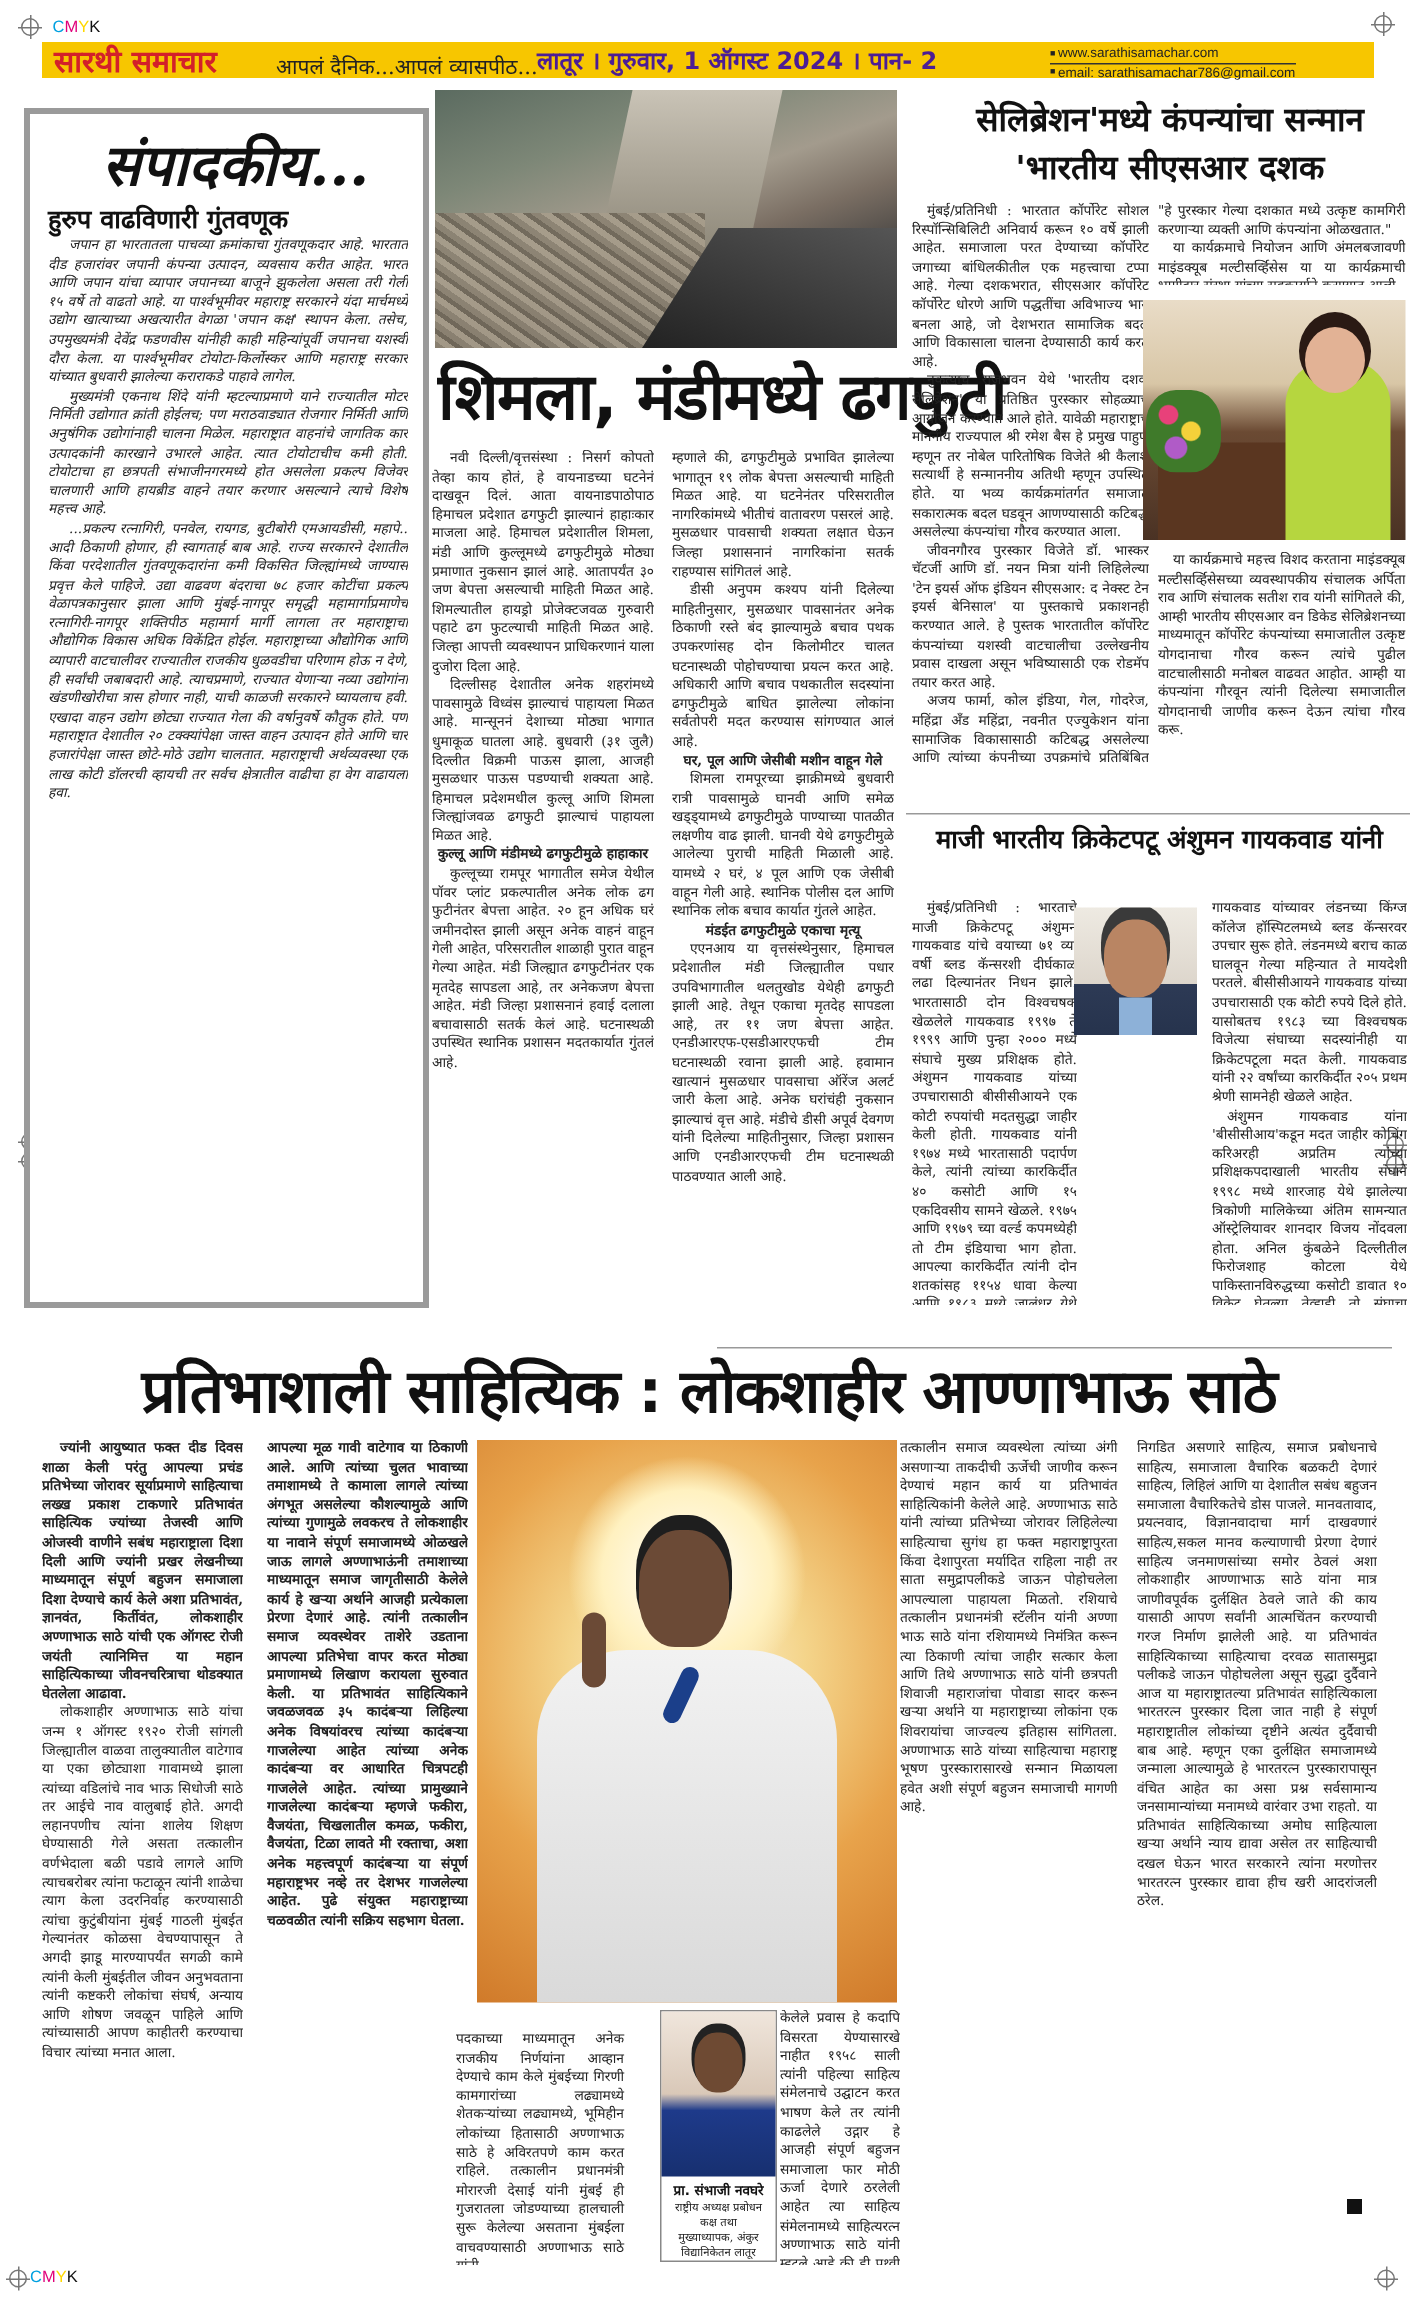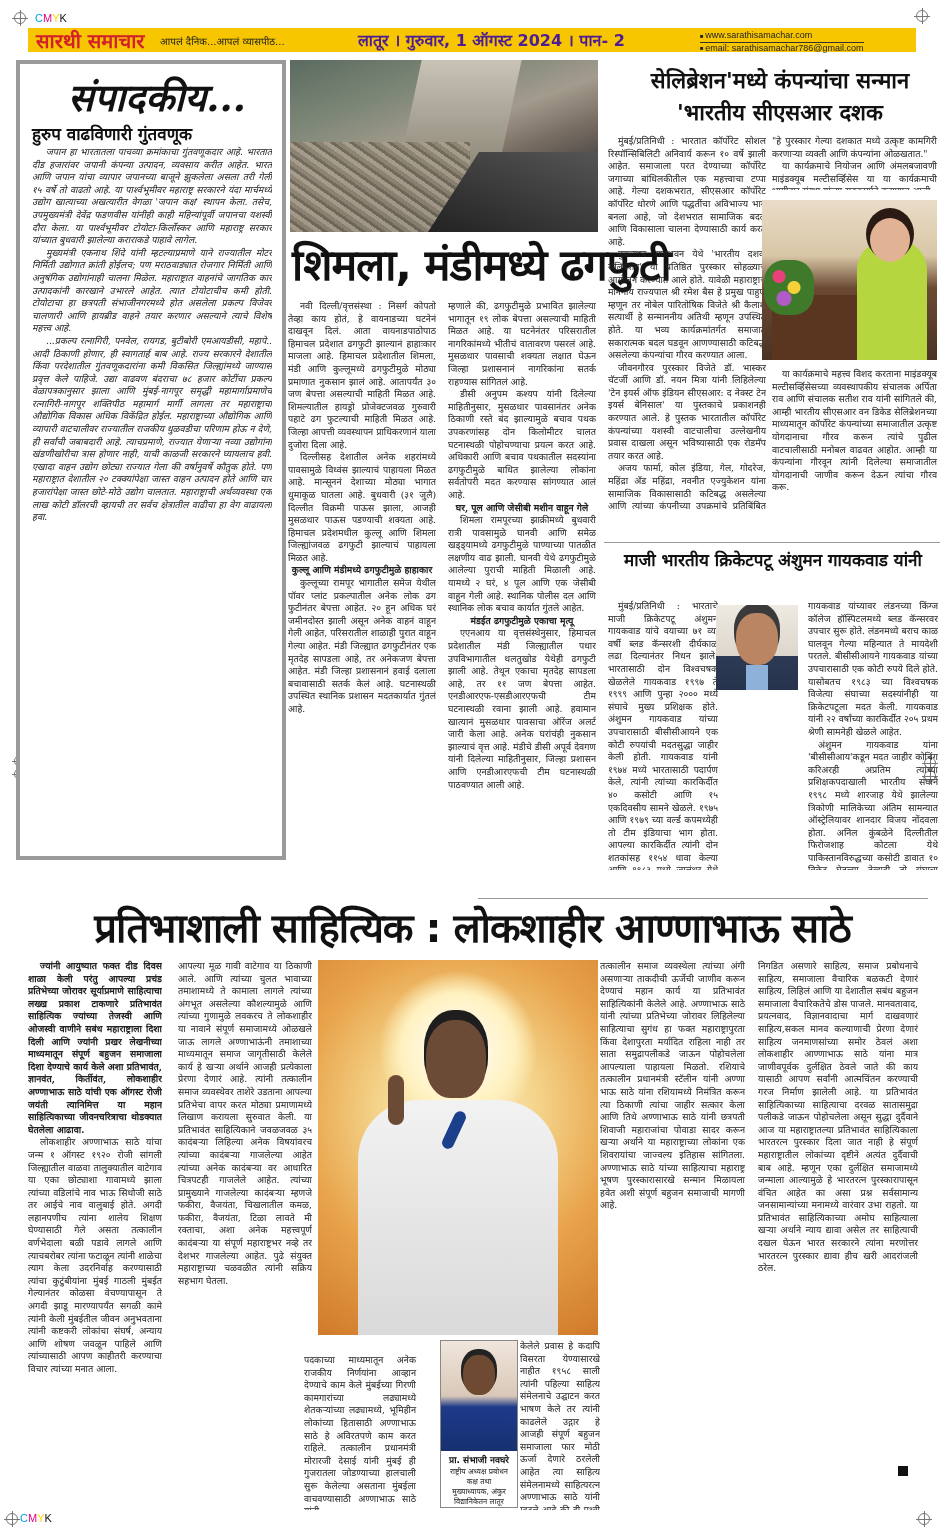--- a/index.html
+++ b/index.html
@@ -7,27 +7,27 @@
          font-family:"DejaVu Serif", serif; color:#1a1a1a; }
   .abs { position:absolute; }
   .cmyk { font-family:"Liberation Sans", sans-serif; font-size:11px; letter-spacing:0; }
   .cmyk .c{color:#00a0e0}.cmyk .m{color:#e0007a}.cmyk .y{color:#ffd800}.cmyk .k{color:#111}
   .reg { width:12px; height:12px; border:1px solid #777; border-radius:50%; box-sizing:border-box; position:absolute; }
   .reg::before { content:""; position:absolute; left:5px; top:-3px; width:1px; height:16px; background:#777; }
   .reg::after { content:""; position:absolute; top:5px; left:-3px; height:1px; width:16px; background:#777; }
 
   .masthead { left:28px; top:28px; width:888px; height:24px; background:#f7c600; }
   .brand { left:8px; top:-1px; font-family:"DejaVu Serif", serif; font-weight:bold; font-size:20px; color:#d3202a; }
-  .tagline { left:132px; top:6px; font-size:10px; color:#222; }
+  .tagline { left:156px; top:6px; font-size:14px; color:#222; }
   .dateline { left:330px; top:1px; font-family:"DejaVu Sans", sans-serif; font-weight:bold; font-size:16px; color:#4c1d95; white-space:nowrap; }
   .contacts { left:672px; top:2px; font-family:"Liberation Sans", sans-serif; font-size:9px; line-height:10px; color:#222; }
   .contacts div::before { content:"■ "; font-size:6px; vertical-align:middle; }
   .contacts .rule { border-bottom:1px solid #333; padding-bottom:1px; }
 
-  .editorial { left:16px; top:60px; width:270px; height:800px; border:4px solid #9a9a9a; box-sizing:border-box; background:#fff; }
+  .editorial { left:16px; top:72px; width:270px; height:800px; border:4px solid #9a9a9a; box-sizing:border-box; background:#fff; }
   .ed-title { position:absolute; left:48px; top:6px; font-family:"DejaVu Serif", serif; font-style:italic; font-size:38px; font-weight:bold; color:#111; }
   .ed-head { position:absolute; left:12px; top:58px; font-family:"DejaVu Sans", sans-serif; font-size:17px; font-weight:bold; color:#111; }
   .body-text { font-size:9.2px; line-height:12.6px; text-align:justify; color:#222; }
   .ed-body { position:absolute; left:12px; top:82px; width:240px; height:700px; overflow:hidden;font-style:italic; }
 
   .photo-flood { left:290px; top:60px; width:308px; height:172px;
     background: linear-gradient(160deg,#5b6b60 0%,#7d8777 25%,#a39b8d 45%,#7a6e63 60%,#3b3b3b 80%,#2a2a2a 100%); }
   .photo-flood .wall { position:absolute; left:120px; top:0; width:100px; height:110px; background:linear-gradient(180deg,#c9c3b6,#8d8778); transform:skewX(-12deg); }
   .photo-flood .road { position:absolute; right:0; bottom:0; width:170px; height:80px; background:linear-gradient(200deg,#555,#222); clip-path:polygon(30% 0,100% 0,100% 100%,0 100%); }
   .photo-flood .debris { position:absolute; left:0; bottom:0; width:180px; height:90px; background:repeating-linear-gradient(35deg,#8b8272 0 4px,#a79d8b 4px 8px,#6e6658 8px 11px); opacity:.9; }
@@ -52,21 +52,21 @@
   .crick-col1 { left:608px; top:600px; width:110px; height:100px; overflow:hidden; }
   .crick-col2 { left:808px; top:600px; width:130px; height:100px; overflow:hidden; }
   .photo-gaikwad { left:716px; top:605px; width:82px; height:85px; background:linear-gradient(180deg,#eeeae2 0%,#ddd6cc 60%,#2d3a55 60%,#26334d 100%); overflow:hidden; }
   .photo-gaikwad .face { position:absolute; left:20px; top:8px; width:42px; height:52px; background:#b98563; border-radius:45%; box-shadow:0 -8px 0 2px #3a3a3a; }
   .photo-gaikwad .shirt { position:absolute; left:30px; top:60px; width:22px; height:25px; background:#8db1d8; }
 
   .bottom-rule { left:478px; top:898px; width:450px; }
   .big-head { left:0; top:903px; width:945px; text-align:center; font-family:"DejaVu Sans", sans-serif; font-weight:bold; font-size:40px; line-height:50px; color:#111; letter-spacing:-1px; }
 
   .sathe-col1 { left:28px; top:960px; width:134px; height:540px; overflow:hidden; }
-  .sathe-col2 { left:178px; top:960px; width:134px; height:540px; overflow:hidden; }
+  .sathe-col2 { left:178px; top:960px; width:134px; height:540px; overflow:hidden;font-weight:bold; }
   .sathe-col3 { left:600px; top:960px; width:145px; height:540px; overflow:hidden; }
   .sathe-col4 { left:758px; top:960px; width:160px; height:510px; overflow:hidden; }
   .sathe-col-lower1 { left:290px; top:1340px; width:140px; height:170px; overflow:hidden; }
   .sathe-col-lower2 { left:520px; top:1340px; width:80px; height:170px; overflow:hidden; }
   .bold-text { font-weight:bold; }
 
   .photo-sathe { left:318px; top:960px; width:280px; height:375px;
     background: radial-gradient(circle at 50% 40%, #fff6d8 0%, #f4d48a 30%, #e8a34b 60%, #d07a2a 100%); overflow:hidden; }
   .photo-sathe .halo { position:absolute; left:60px; top:10px; width:160px; height:160px; border-radius:50%; background:radial-gradient(circle,#ffffff 0%,#fff1c0 50%,transparent 70%); }
   .photo-sathe .head { position:absolute; left:108px; top:60px; width:60px; height:78px; background:#6b4a36; border-radius:45% 45% 40% 40%; box-shadow:0 -8px 0 2px #1e1e1e; }

